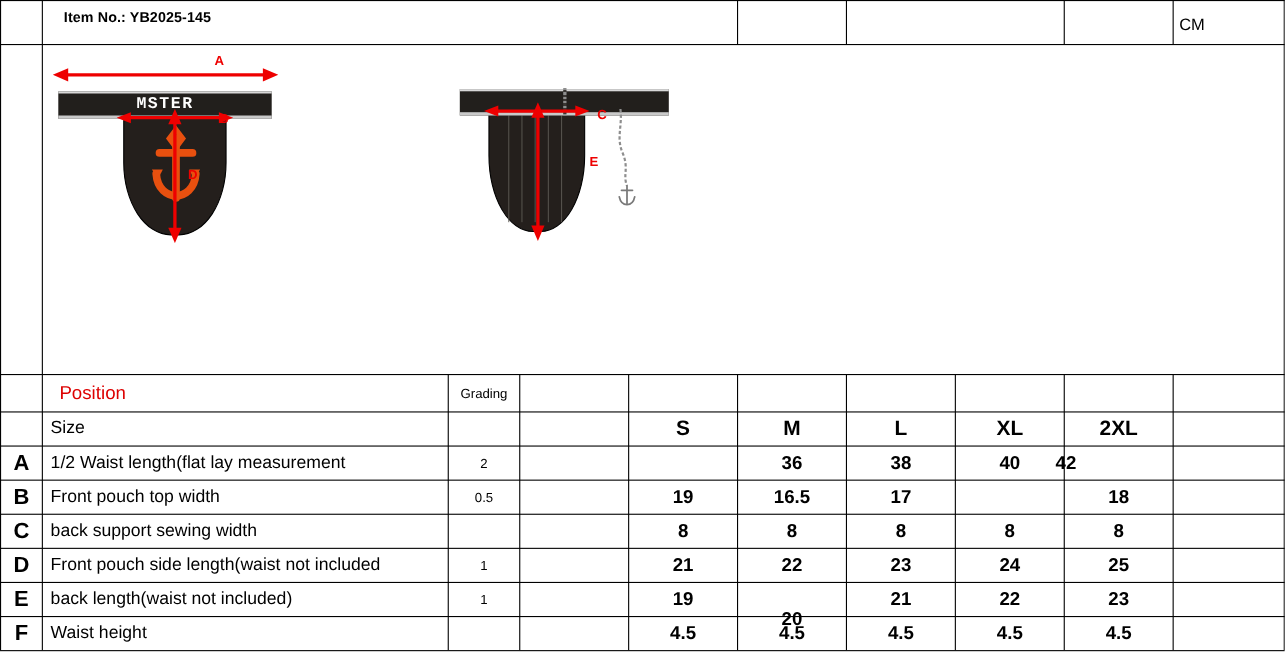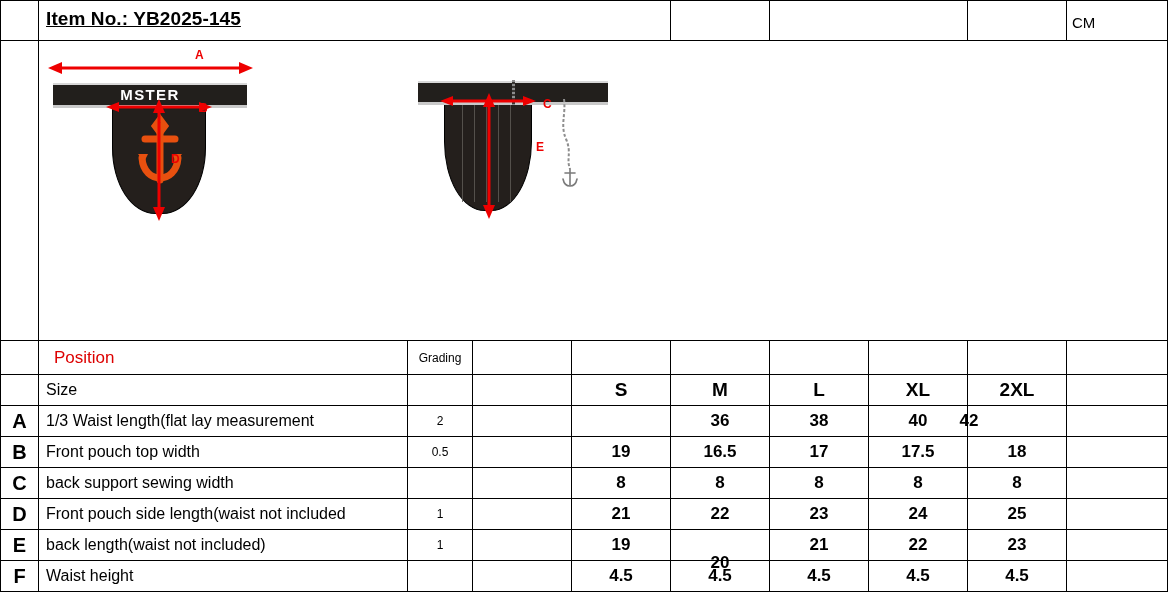--- a/index.html
+++ b/index.html
@@ -11,24 +11,23 @@
     overflow:hidden;
   }
   .sheet{position:relative;width:1168px;height:593px;box-sizing:border-box;}
 
   
   .hline{position:absolute;left:0;width:1168px;height:1px;background:#000;}
   .vline{position:absolute;width:1px;background:#000;}
 
   
   .hdr-title{
-    position:absolute;left:46px;top:8px;
-    font-size:19px;font-weight:bold;letter-spacing:.1px;
+    position:absolute;left:58px;top:8px;
+    font-size:13px;font-weight:bold;letter-spacing:.1px;
     white-space:nowrap;
-    text-decoration:underline;
   }
   .hdr-unit{
     position:absolute;left:1072px;top:14px;
     font-size:15px;font-weight:normal;
   }
 
   
   .illus{position:absolute;left:38px;top:41px;width:1129px;height:298px;}
 
   .fig{position:absolute;}
@@ -40,21 +39,21 @@
     border-top:2px solid #d8d8d8;
     border-bottom:3px solid #c9c9c9;
     box-sizing:border-box;
   }
   .band-txt{
     position:absolute;left:0;right:0;top:50%;
     transform:translateY(-52%);
     text-align:center;
     color:#fff;font-weight:bold;
     font-size:15px;letter-spacing:1.4px;
-    font-family:Liberation Sans, sans-serif;
+    font-family:Liberation Mono, monospace;
   }
   .band-seam{
     position:absolute;top:-3px;bottom:-3px;width:3px;left:50%;
     margin-left:-1px;
     background:repeating-linear-gradient(to bottom,#8d8d8d 0 2px,#3a3734 2px 4px);
   }
 
   
   .pouch{
     position:absolute;
@@ -234,34 +233,33 @@
   <div class="cell c-center grading" style="left:408px;top:341px;width:64px;height:33px;">Grading</div>
 
   <div class="cell c-left lbl" style="left:39px;top:375px;width:368px;height:30px;">Size</div>
   <div class="cell c-center sizehdr" style="left:572px;top:375px;width:98px;height:30px;">S</div>
   <div class="cell c-center sizehdr" style="left:671px;top:375px;width:98px;height:30px;">M</div>
   <div class="cell c-center sizehdr" style="left:770px;top:375px;width:98px;height:30px;">L</div>
   <div class="cell c-center sizehdr" style="left:869px;top:375px;width:98px;height:30px;">XL</div>
   <div class="cell c-center sizehdr" style="left:968px;top:375px;width:98px;height:30px;">2XL</div>
 
   <div class="cell rowletter" style="left:1px;top:406px;width:37px;height:30px;">A</div>
-  <div class="cell c-left lbl" style="left:39px;top:406px;width:368px;height:30px;">1/3 Waist length(flat lay measurement</div>
+  <div class="cell c-left lbl" style="left:39px;top:406px;width:368px;height:30px;">1/2 Waist length(flat lay measurement</div>
   <div class="cell c-center grading" style="left:408px;top:406px;width:64px;height:30px;">2</div>
   <div class="cell c-center val" style="left:671px;top:406px;width:98px;height:30px;">36</div>
   <div class="cell c-center val" style="left:770px;top:406px;width:98px;height:30px;">38</div>
   <div class="cell c-center val" style="left:869px;top:406px;width:98px;height:30px;">40</div>
   <div class="cell c-center val" style="left:920px;top:406px;width:98px;height:30px;">42</div>
 
   <div class="cell rowletter" style="left:1px;top:437px;width:37px;height:30px;">B</div>
   <div class="cell c-left lbl" style="left:39px;top:437px;width:368px;height:30px;">Front pouch top width</div>
   <div class="cell c-center grading" style="left:408px;top:437px;width:64px;height:30px;">0.5</div>
   <div class="cell c-center val" style="left:572px;top:437px;width:98px;height:30px;">19</div>
   <div class="cell c-center val" style="left:671px;top:437px;width:98px;height:30px;">16.5</div>
   <div class="cell c-center val" style="left:770px;top:437px;width:98px;height:30px;">17</div>
-  <div class="cell c-center val" style="left:869px;top:437px;width:98px;height:30px;">17.5</div>
   <div class="cell c-center val" style="left:968px;top:437px;width:98px;height:30px;">18</div>
 
   <div class="cell rowletter" style="left:1px;top:468px;width:37px;height:30px;">C</div>
   <div class="cell c-left lbl" style="left:39px;top:468px;width:368px;height:30px;">back support sewing width</div>
   <div class="cell c-center grading" style="left:408px;top:468px;width:64px;height:30px;"></div>
   <div class="cell c-center val" style="left:572px;top:468px;width:98px;height:30px;">8</div>
   <div class="cell c-center val" style="left:671px;top:468px;width:98px;height:30px;">8</div>
   <div class="cell c-center val" style="left:770px;top:468px;width:98px;height:30px;">8</div>
   <div class="cell c-center val" style="left:869px;top:468px;width:98px;height:30px;">8</div>
   <div class="cell c-center val" style="left:968px;top:468px;width:98px;height:30px;">8</div>

